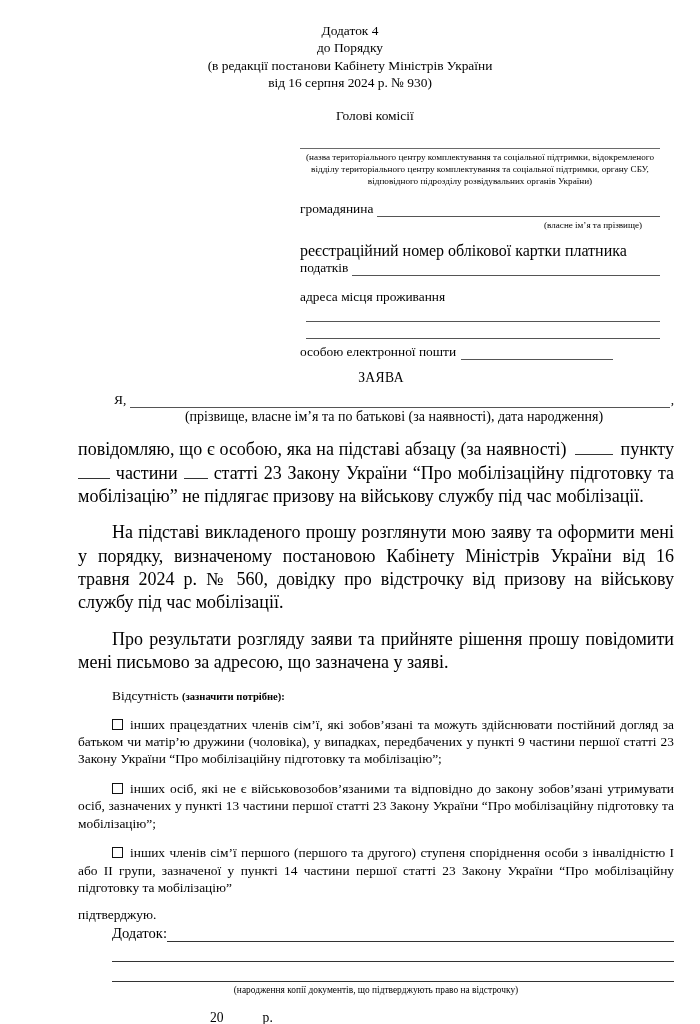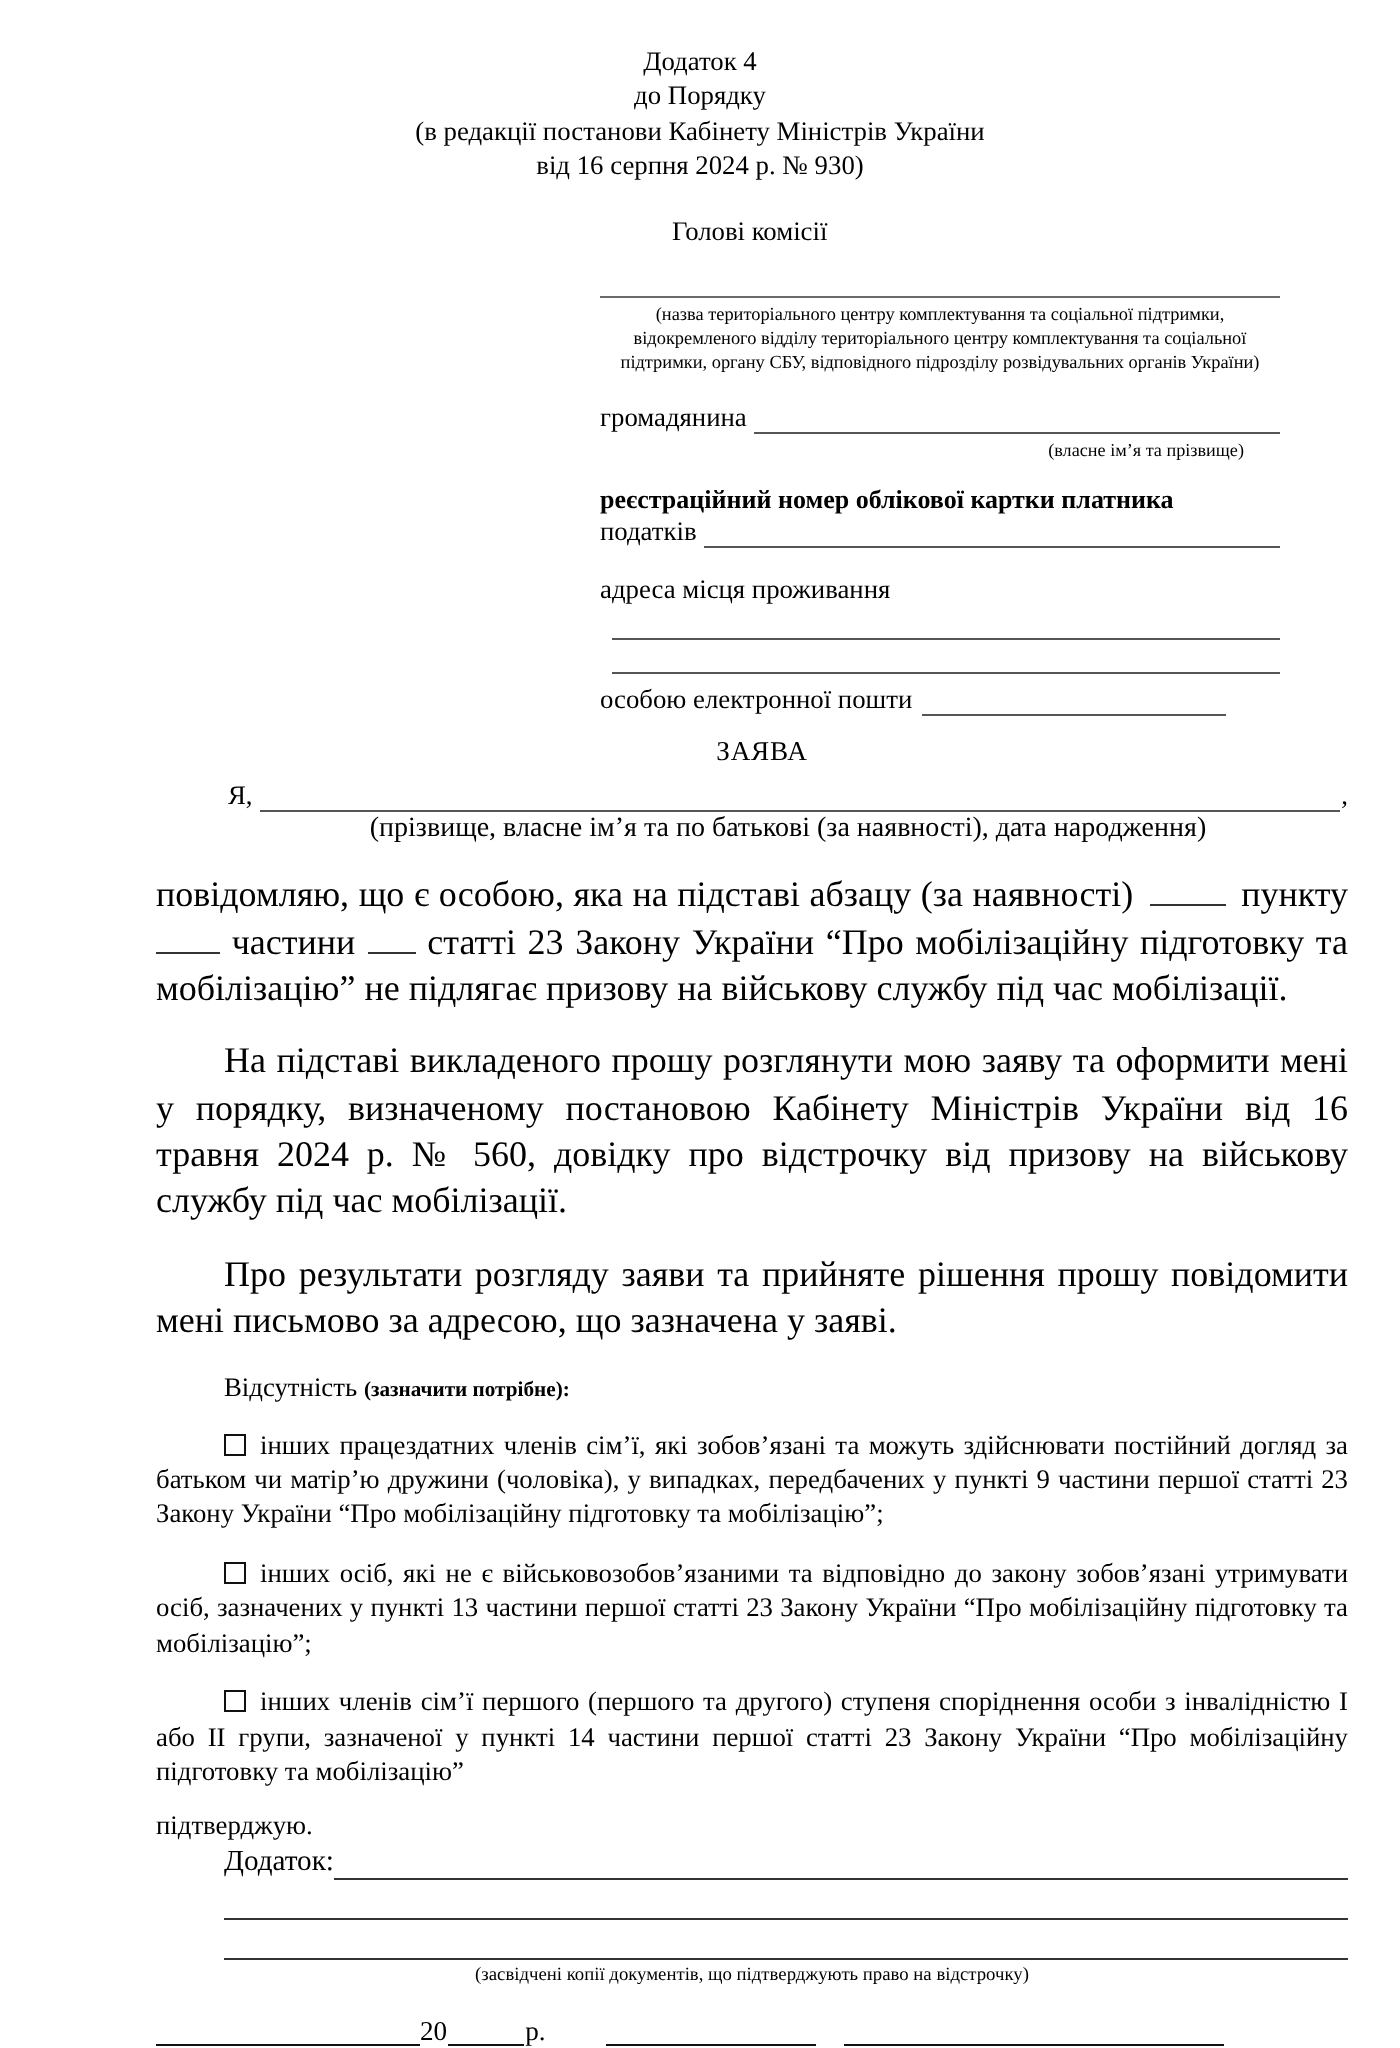--- a/index.html
+++ b/index.html
@@ -29,21 +29,21 @@
     margin-top: 22px;
     text-align: center;
     line-height: 1.30;
     font-size: 13.4px;
   }
   .doc-header .hline { display: block; }
 
   
   .addressee-block {
     margin-left: 300px;
-    margin-right: 60px;
+    margin-right: 40px;
     margin-top: 16px;
   }
   .addressee-title {
     margin-left: 36px;
     font-size: 13.4px;
   }
   .rule {
     border-bottom: 1px solid #555;
     height: 0;
   }
@@ -249,21 +249,21 @@
     <div class="caption caption-wide">(назва територіального центру комплектування та соціальної підтримки, відокремленого відділу територіального центру комплектування та соціальної підтримки, органу СБУ, відповідного підрозділу розвідувальних органів України)</div>
 
     <div style="height:14px"></div>
     <div class="field-row">
       <span class="lbl">громадянина</span>
       <span class="fill"></span>
     </div>
     <div class="caption" style="text-align:right; padding-right:18px;">(власне ім’я та прізвище)</div>
 
     <div style="height:11px"></div>
-    <div style="font-size:13px;font-weight:bold;">реєстраційний номер облікової картки платника</div>
+    <div style="font-size:16px;">реєстраційний номер облікової картки платника</div>
     <div class="field-row">
       <span class="lbl">податків</span>
       <span class="fill"></span>
     </div>
 
     <div style="height:13px"></div>
     <div style="font-size:13.4px;">адреса місця проживання</div>
     <div class="rule" style="margin-top:16px; margin-left:6px;"></div>
     <div class="rule" style="margin-top:16px; margin-left:6px;"></div>
 
@@ -300,21 +300,21 @@
     <div class="cb-item"><span class="cbox"></span><span>інших членів сім’ї першого (першого та другого) ступеня споріднення особи з інвалідністю I або II групи, зазначеної у пункті 14 частини першої статті 23 Закону України “Про мобілізаційну підготовку та мобілізацію”</span></div>
 
     <div class="confirm">підтверджую.</div>
 
     <div class="dodatok-row">
       <span class="d-lbl">Додаток:</span>
       <span class="d-fill"></span>
     </div>
     <div class="att-line"></div>
     <div class="att-line"></div>
-    <div class="att-caption">(засвідчені копії документів, що підтверджують право на відстрочку)</div>
+    <div class="att-caption">(народження копії документів, що підтверджують право на відстрочку)</div>
 
     <div class="sig-row">
       <span class="sig-date-line"></span>
       <span class="sig-20">20</span>
       <span class="sig-year-line"></span>
       <span class="sig-r">р.</span>
       <span class="sig-spacer-a"></span>
       <span class="sig-sign-line"></span>
       <span class="sig-spacer-b"></span>
       <span class="sig-name-line"></span>

